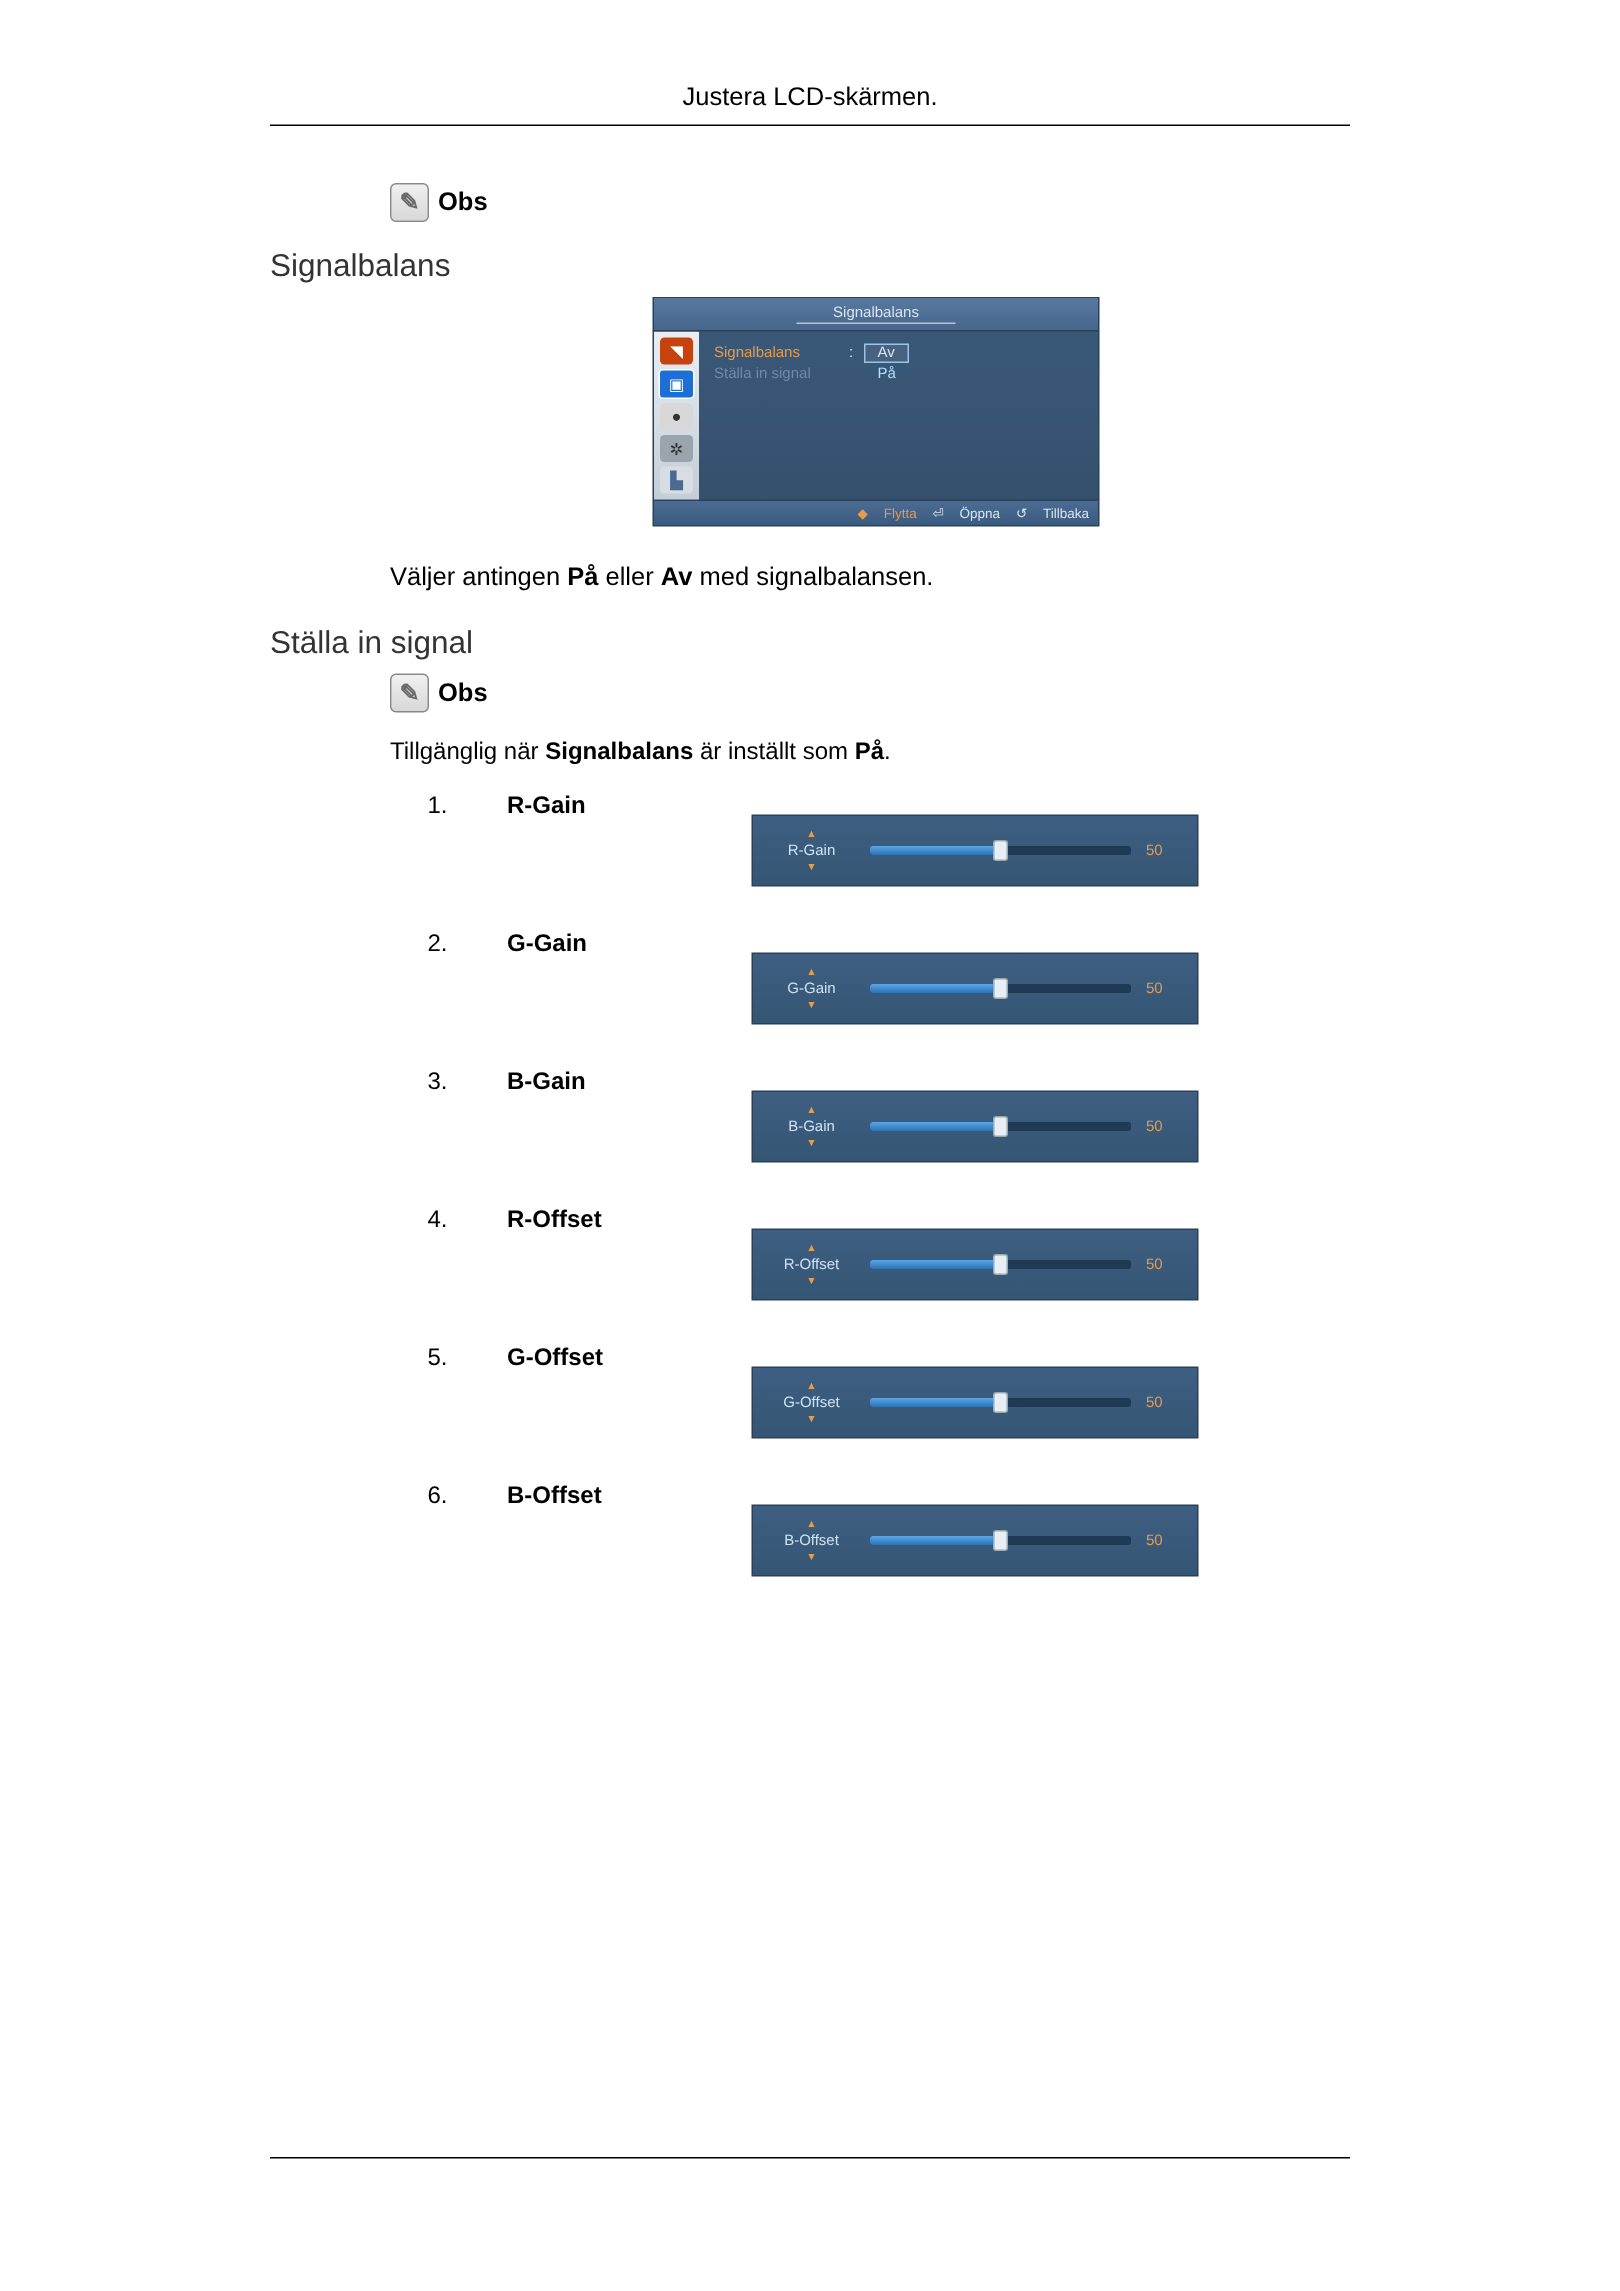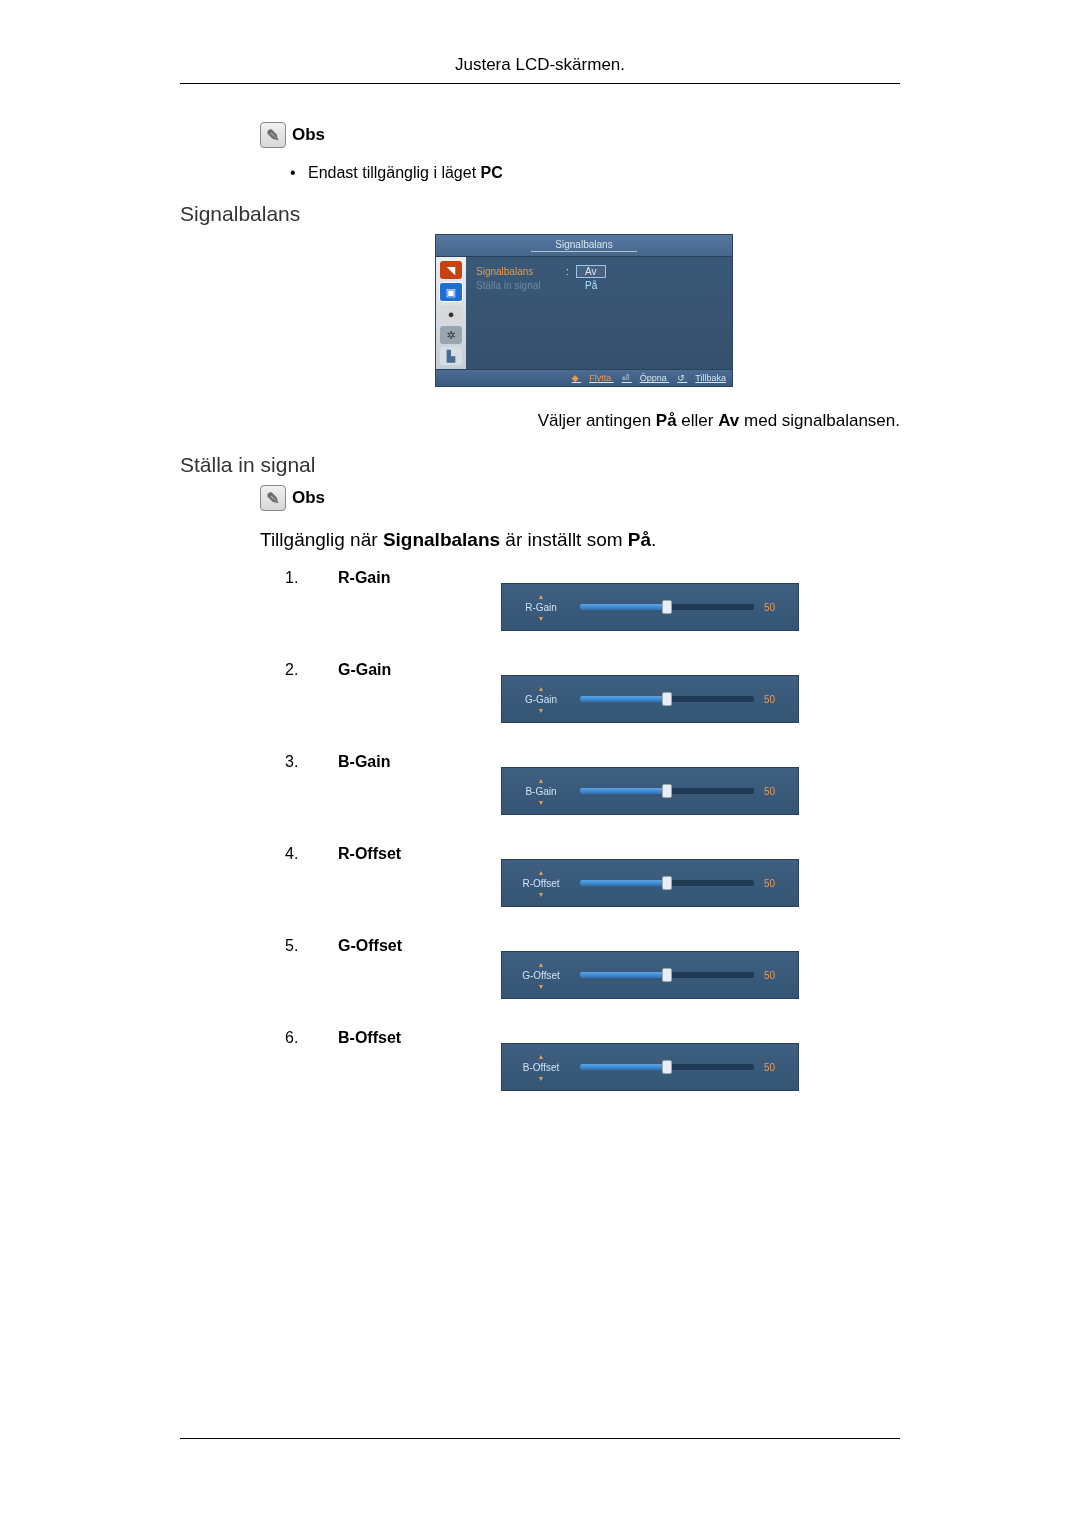--- a/index.html
+++ b/index.html
@@ -138,37 +138,35 @@
   }
   .dim { color:#6f8aa3; }
   .orange { color:#e99a4a; }
   .accent { color:#aee0ff; }
   .osd-footer {
     background: linear-gradient(#4c6c94,#3a5a7e);
     border-top:1px solid #28425c;
     padding:3px 6px 3px 0;
     text-align:right;
     font-size:9px;
-    text-decoration:underline;
   }
   .osd-footer span { margin-left:8px; }
   .caption {
     margin-top: 24px;
     margin-left: 80px;
     font-size: 17px;
-    text-align: right;
   }
   .note-row.inline {
     margin-top: 2px;
     margin-left: 80px;
   }
   .note-block-text {
     margin-left: 80px;
     margin-top: 18px;
-    font-size: 19px;
+    font-size: 16px;
   }
   ol.signal-list {
     margin: 18px 0 0 0;
     padding-left: 105px;
     list-style: none;
     counter-reset: sig;
   }
   ol.signal-list li {
     counter-increment: sig;
     margin-bottom: 30px;
@@ -264,23 +262,20 @@
 <div class="page">
 
   <div class="header-title">Justera LCD-skärmen.</div>
   <hr class="hr">
 
   <div class="note-row">
     <span class="note-icon">✎</span>
     <span class="note-label">Obs</span>
   </div>
   <ul class="bullets">
-    <li>
-      <span>Endast tillgänglig i läget </span><span class="bold">PC</span><span></span>
-    </li>
   </ul>
 
   <div class="section-h">Signalbalans</div>
 
   <div class="osd-box">
     <div class="osd-title"><span>Signalbalans</span></div>
     <div class="osd-body">
       <div class="osd-icons">
         <div class="ic ic1">◥</div>
         <div class="ic ic2">▣</div>

